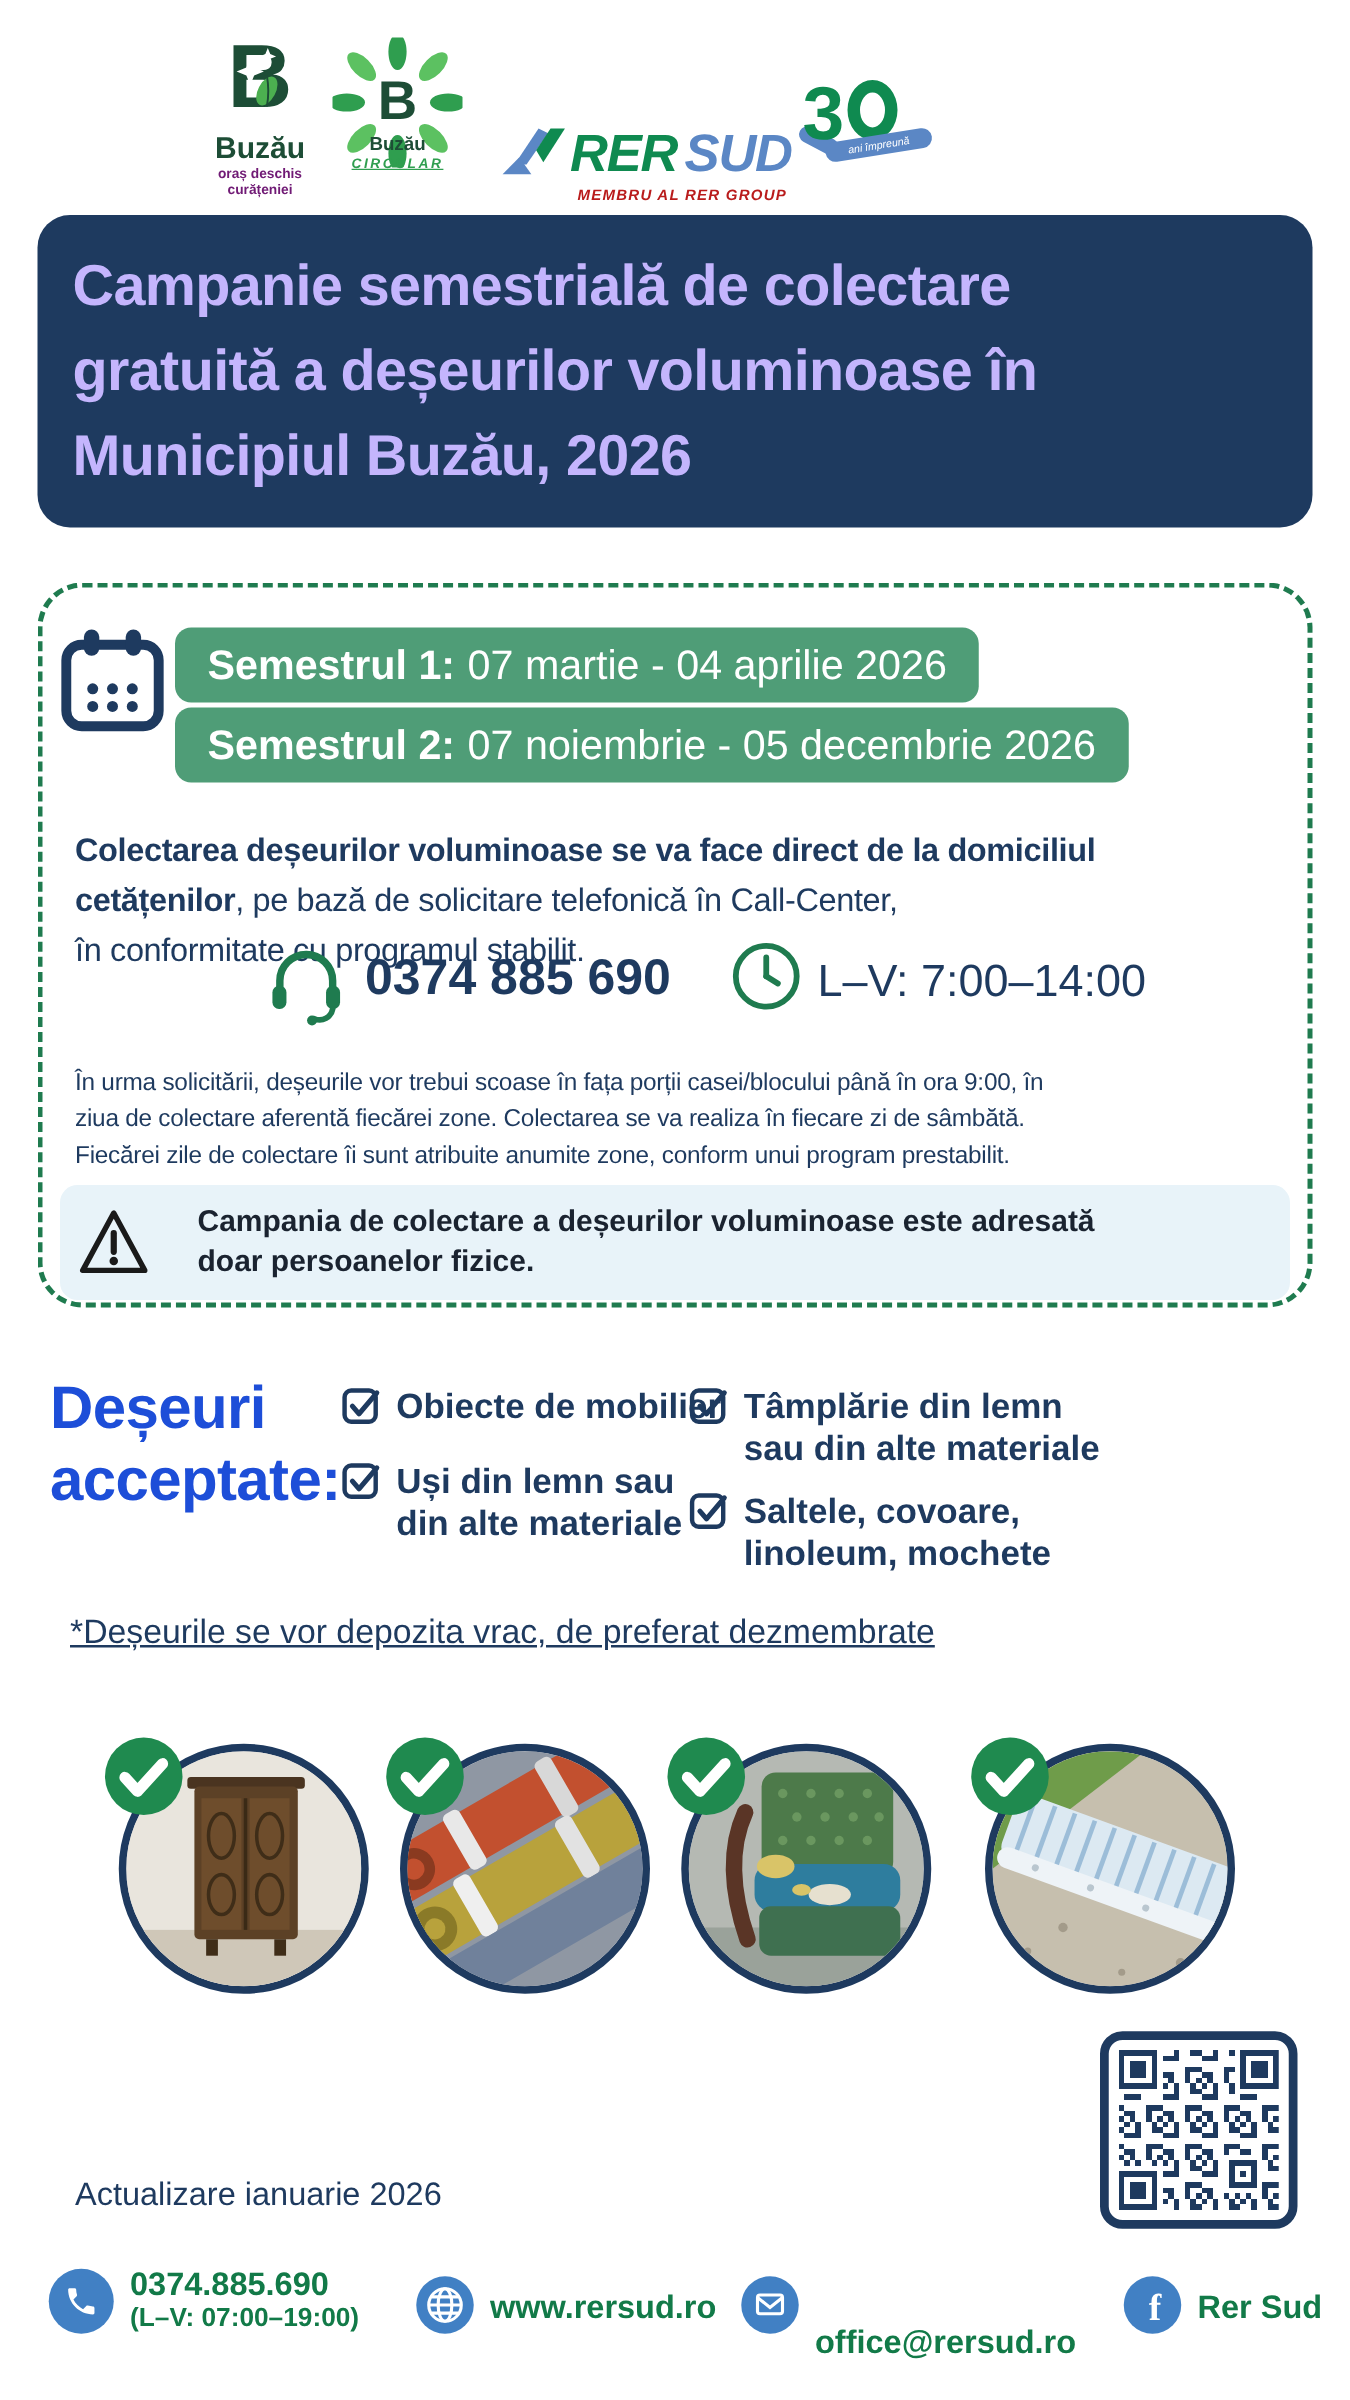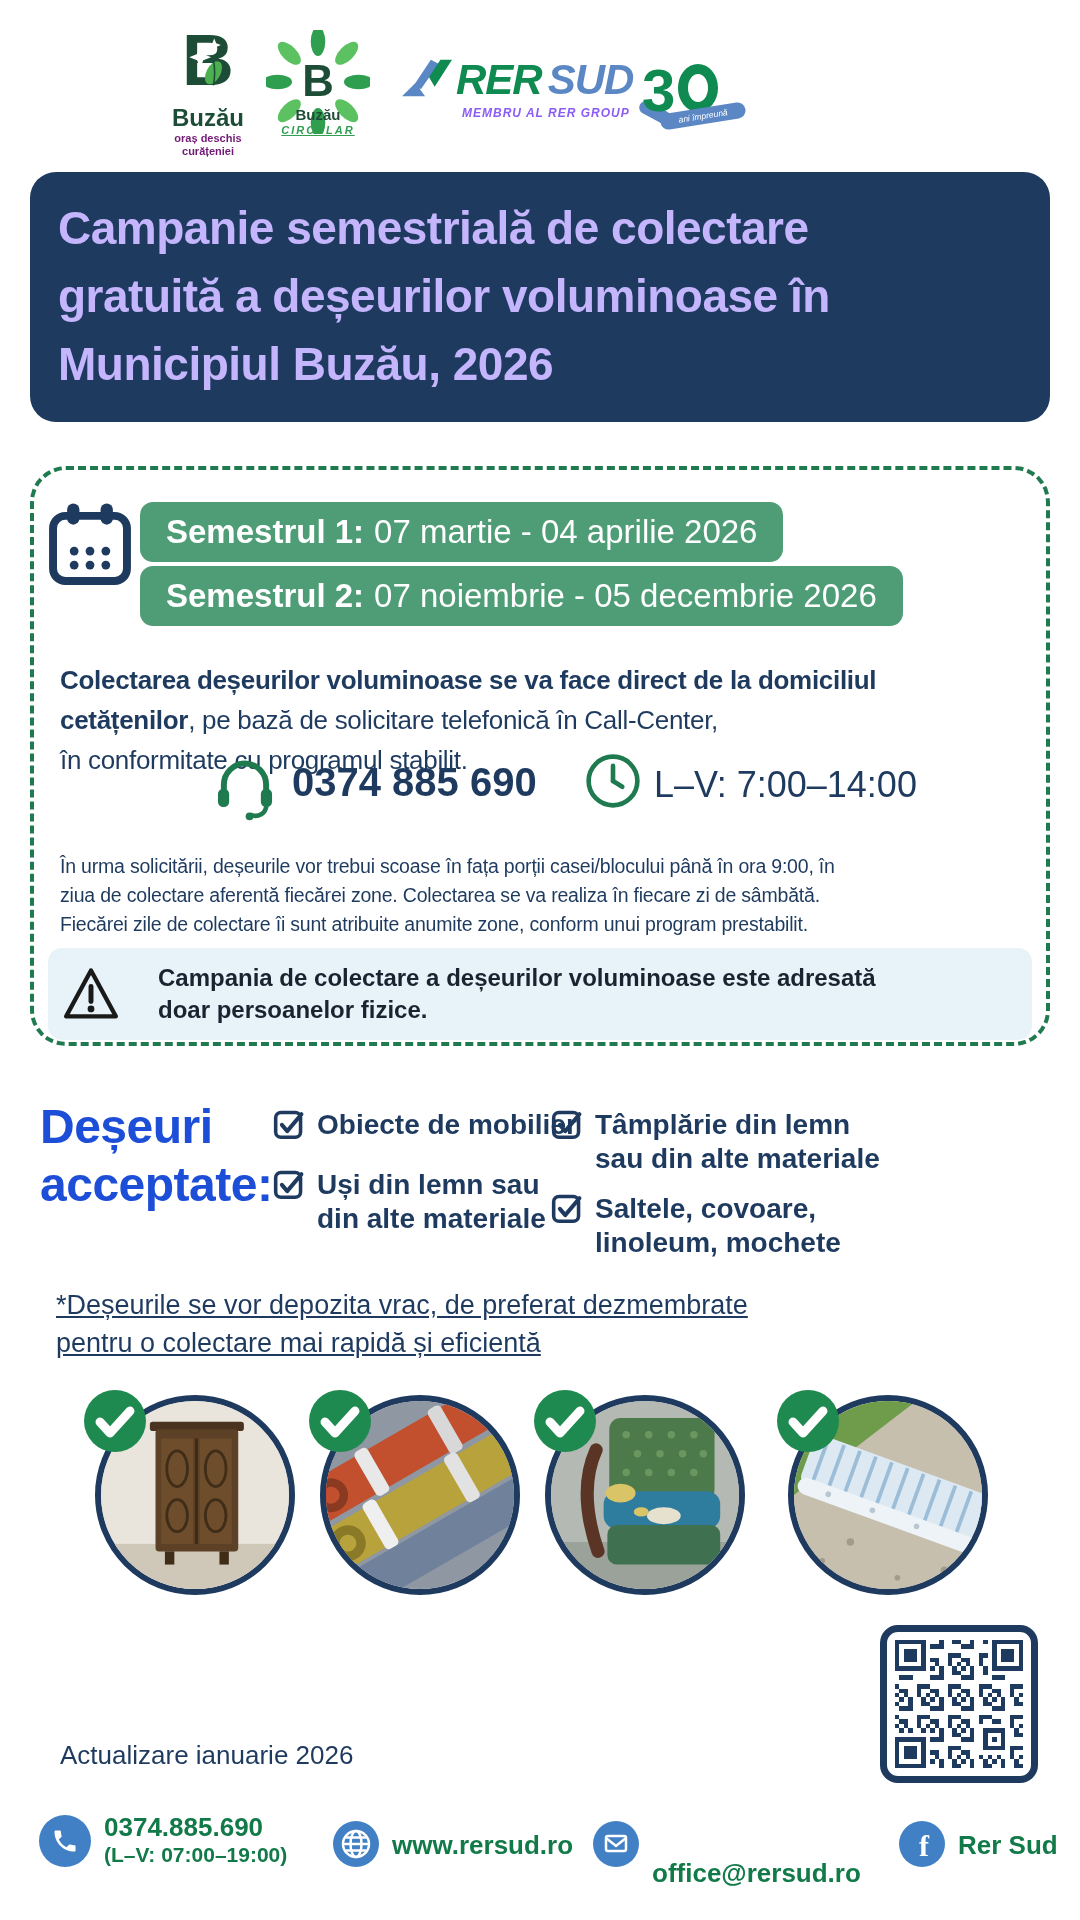--- a/index.html
+++ b/index.html
@@ -8,25 +8,25 @@
   .abs{position:absolute;}
 
   
   .logo-buzau{left:148px;top:26px;width:120px;text-align:center;}
   .logo-buzau .lname{font-size:24px;font-weight:bold;color:#1d4d36;margin-top:-4px;}
   .logo-buzau .ltag{font-size:11px;font-weight:bold;color:#701a75;line-height:1.15;}
   .logo-circular{left:262px;top:30px;width:112px;text-align:center;}
   .logo-circular .lname{font-size:15px;font-weight:bold;color:#1d4d36;margin-top:-32px;}
   .logo-circular .lsub{font-size:11px;font-weight:bold;font-style:italic;letter-spacing:2px;color:#2f9e4f;margin-top:1px;text-decoration:underline;}
   .logo-rersud{left:398px;top:56px;width:240px;}
-  .rer-row{display:flex;align-items:flex-start;gap:0;}
+  .rer-row{display:flex;align-items:flex-start;gap:0;margin-top:43px;}
   .rer-txt{font-size:42px;font-weight:bold;font-style:italic;letter-spacing:-1px;}
   .rer-green{color:#0f8a50;}
   .rer-blue{color:#5b87c5;margin-left:6px;}
-  .rer-sub{font-size:12px;font-weight:bold;font-style:italic;color:#8b5cf6;letter-spacing:1px;margin:2px 0 0 64px;}
+  .rer-sub{font-size:12px;font-weight:bold;font-style:italic;color:#b91c1c;letter-spacing:1px;margin:2px 0 0 64px;}
   .logo-30{left:642px;top:56px;width:110px;height:90px;}
   .n30-3{position:absolute;left:0;top:0;font-size:60px;font-weight:bold;color:#0f8a50;}
   .n30-0{position:absolute;left:36px;top:8px;width:40px;height:48px;border:10px solid #0f8a50;border-radius:50%;box-sizing:border-box;}
   .n30-ribbon{position:absolute;left:18px;top:52px;width:86px;height:16px;background:#5b87c5;border-radius:9px;
               transform:rotate(-9deg);color:#fff;font-size:8.5px;font-style:italic;text-align:center;line-height:16px;}
   .n30-tail{position:absolute;left:-4px;top:50px;width:34px;height:13px;background:#5b87c5;border-radius:7px;transform:rotate(28deg);}
 
   
   .banner{left:30px;top:172px;width:1020px;height:250px;background:#1e3a5f;border-radius:26px;box-sizing:border-box;
           padding:22px 26px 0 28px;}
@@ -240,21 +240,20 @@
       <path d="M10 19 l6 7 L32 7" fill="none" stroke="#1e3a5f" stroke-width="4.5" stroke-linecap="round" stroke-linejoin="round"></path>
     </svg>
     <div class="chk-text">
         <div>Saltele, covoare,</div>
         <div>linoleum, mochete</div>
       </div>
   </div>
 
   <div class="abs note">
     <div>*Deșeurile se vor depozita vrac, de preferat dezmembrate</div>
-    <div>pentru o colectare mai rapidă și eficientă</div>
   </div>
 
   <div class="abs photo" style="left:95px;top:1395px;">
     <div class="photo-clip">
       <svg viewBox="0 0 200 200">
         <rect width="200" height="200" fill="#e9e5dd"></rect>
         <rect y="152" width="200" height="48" fill="#cfc7b8"></rect>
         <rect x="52" y="22" width="100" height="10" rx="3" fill="#4a3420"></rect>
         <rect x="58" y="30" width="88" height="130" rx="4" fill="#5c4126"></rect>
         <rect x="64" y="40" width="34" height="112" fill="#6e4d2c"></rect>

